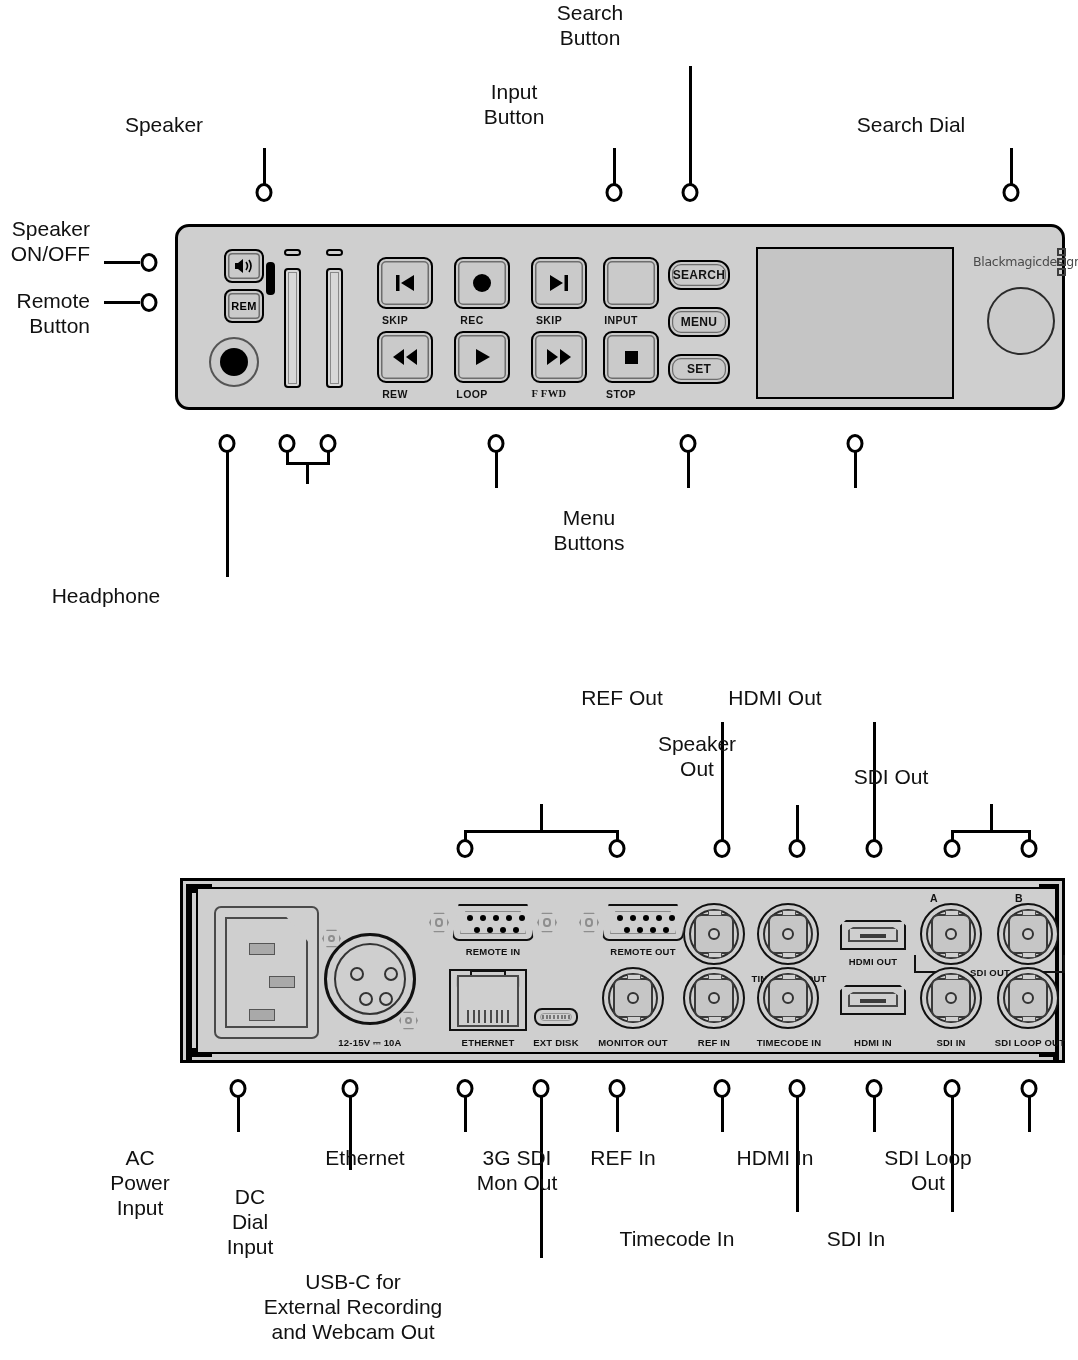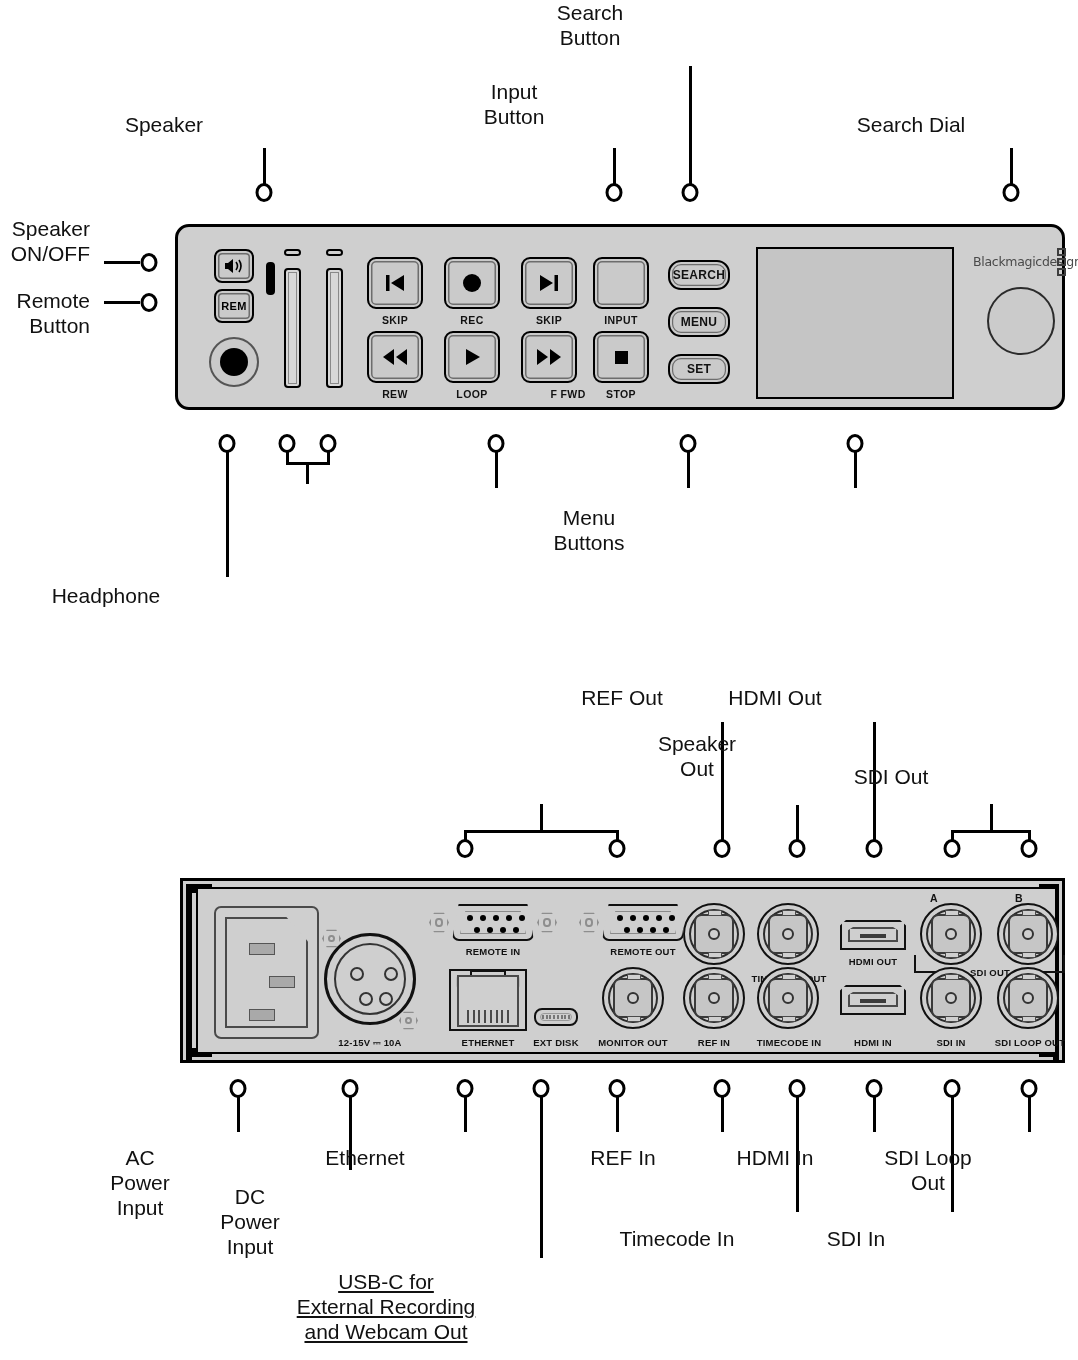--- a/index.html
+++ b/index.html
@@ -34,20 +34,21 @@
     position:absolute;left:13px;top:6px;right:5px;bottom:6px;
     border:2px solid #000;background:#cfcfcf;box-sizing:border-box;
   }
   .rear-ear{position:absolute;background:#000;}
 
   
   .sq-btn{
     position:absolute;background:#cacaca;border:2.5px solid #000;border-radius:9px;
     box-sizing:border-box;display:flex;align-items:center;justify-content:center;
     box-shadow:inset 0 0 0 2px #cacaca, inset 0 0 0 3.5px #6d6d6d;
+    margin-left:10px;
   }
   .sq-btn.small{border-radius:8px;}
   .btn-cap{position:absolute;left:0;width:100%;text-align:center;font-size:10.5px;
            font-weight:700;letter-spacing:.4px;color:#111;}
   .pill-btn{
     position:absolute;background:#cacaca;border:2.5px solid #000;border-radius:13px;
     box-sizing:border-box;display:flex;align-items:center;justify-content:center;
     font-size:12px;font-weight:700;letter-spacing:.3px;color:#111;
     box-shadow:inset 0 0 0 2px #cacaca, inset 0 0 0 3.2px #6d6d6d;
   }
@@ -256,21 +257,21 @@
       </svg>
     </div>
     <div class="btn-cap" style="left:266px;top:161px;width:56px;">LOOP</div>
 
     <div class="sq-btn" style="left:343px;top:104px;width:56px;height:52px;">
       <svg width="26" height="18" viewBox="0 0 26 18">
         <polygon points="1,1 1,17 12,9" fill="#000"></polygon>
         <polygon points="14,1 14,17 25,9" fill="#000"></polygon>
       </svg>
     </div>
-    <div class="btn-cap" style="left:362px;top:161px;width:56px;">F FWD</div>
+    <div class="btn-cap" style="left:343px;top:161px;width:56px;font-family:Liberation Serif, serif;">F FWD</div>
 
     <div class="sq-btn" style="left:415px;top:104px;width:56px;height:52px;">
       <svg width="20" height="20" viewBox="0 0 20 20">
         <rect x="4" y="4" width="13" height="13" fill="#000"></rect>
       </svg>
     </div>
     <div class="btn-cap" style="left:415px;top:161px;width:56px;">STOP</div>
 
     <div class="pill-btn" style="left:490px;top:33px;width:62px;height:30px;">
       <span>SEARCH</span>
@@ -546,35 +547,37 @@
 
   <div class="dot" style="left:238px;top:1079px;"></div>
   <div class="lead-v" style="left:237px;top:1097px;height:35px;"></div>
   <div class="callout c" style="left:240px;top:1145px;width:200px;margin-left:-100px;">AC
 Power
 Input</div>
 
   <div class="dot" style="left:350px;top:1079px;"></div>
   <div class="lead-v" style="left:349px;top:1097px;height:73px;"></div>
   <div class="callout c" style="left:350px;top:1184px;width:200px;margin-left:-100px;">DC
-Power
+Dial
 Input</div>
 
   <div class="dot" style="left:465px;top:1079px;"></div>
   <div class="lead-v" style="left:464px;top:1097px;height:35px;"></div>
   <div class="callout c" style="left:465px;top:1145px;width:200px;margin-left:-100px;">Ethernet</div>
 
   <div class="dot" style="left:541px;top:1079px;"></div>
   <div class="lead-v" style="left:540px;top:1097px;height:161px;"></div>
-  <div class="callout c" style="left:546px;top:1269px;width:320px;margin-left:-160px;text-decoration:underline;">USB-C for
+  <div class="callout c" style="left:513px;top:1269px;width:320px;margin-left:-160px;">USB-C for
 External Recording
 and Webcam Out</div>
 
   <div class="dot" style="left:617px;top:1079px;"></div>
   <div class="lead-v" style="left:616px;top:1097px;height:35px;"></div>
+  <div class="callout c" style="left:617px;top:1145px;width:200px;margin-left:-100px;">3G SDI
+Mon Out</div>
 
   <div class="dot" style="left:722px;top:1079px;"></div>
   <div class="lead-v" style="left:721px;top:1097px;height:35px;"></div>
   <div class="callout c" style="left:723px;top:1145px;width:200px;margin-left:-100px;">REF In</div>
 
   <div class="dot" style="left:797px;top:1079px;"></div>
   <div class="lead-v" style="left:796px;top:1097px;height:115px;"></div>
   <div class="callout c" style="left:797px;top:1226px;width:240px;margin-left:-120px;">Timecode In</div>
 
   <div class="dot" style="left:874px;top:1079px;"></div>

